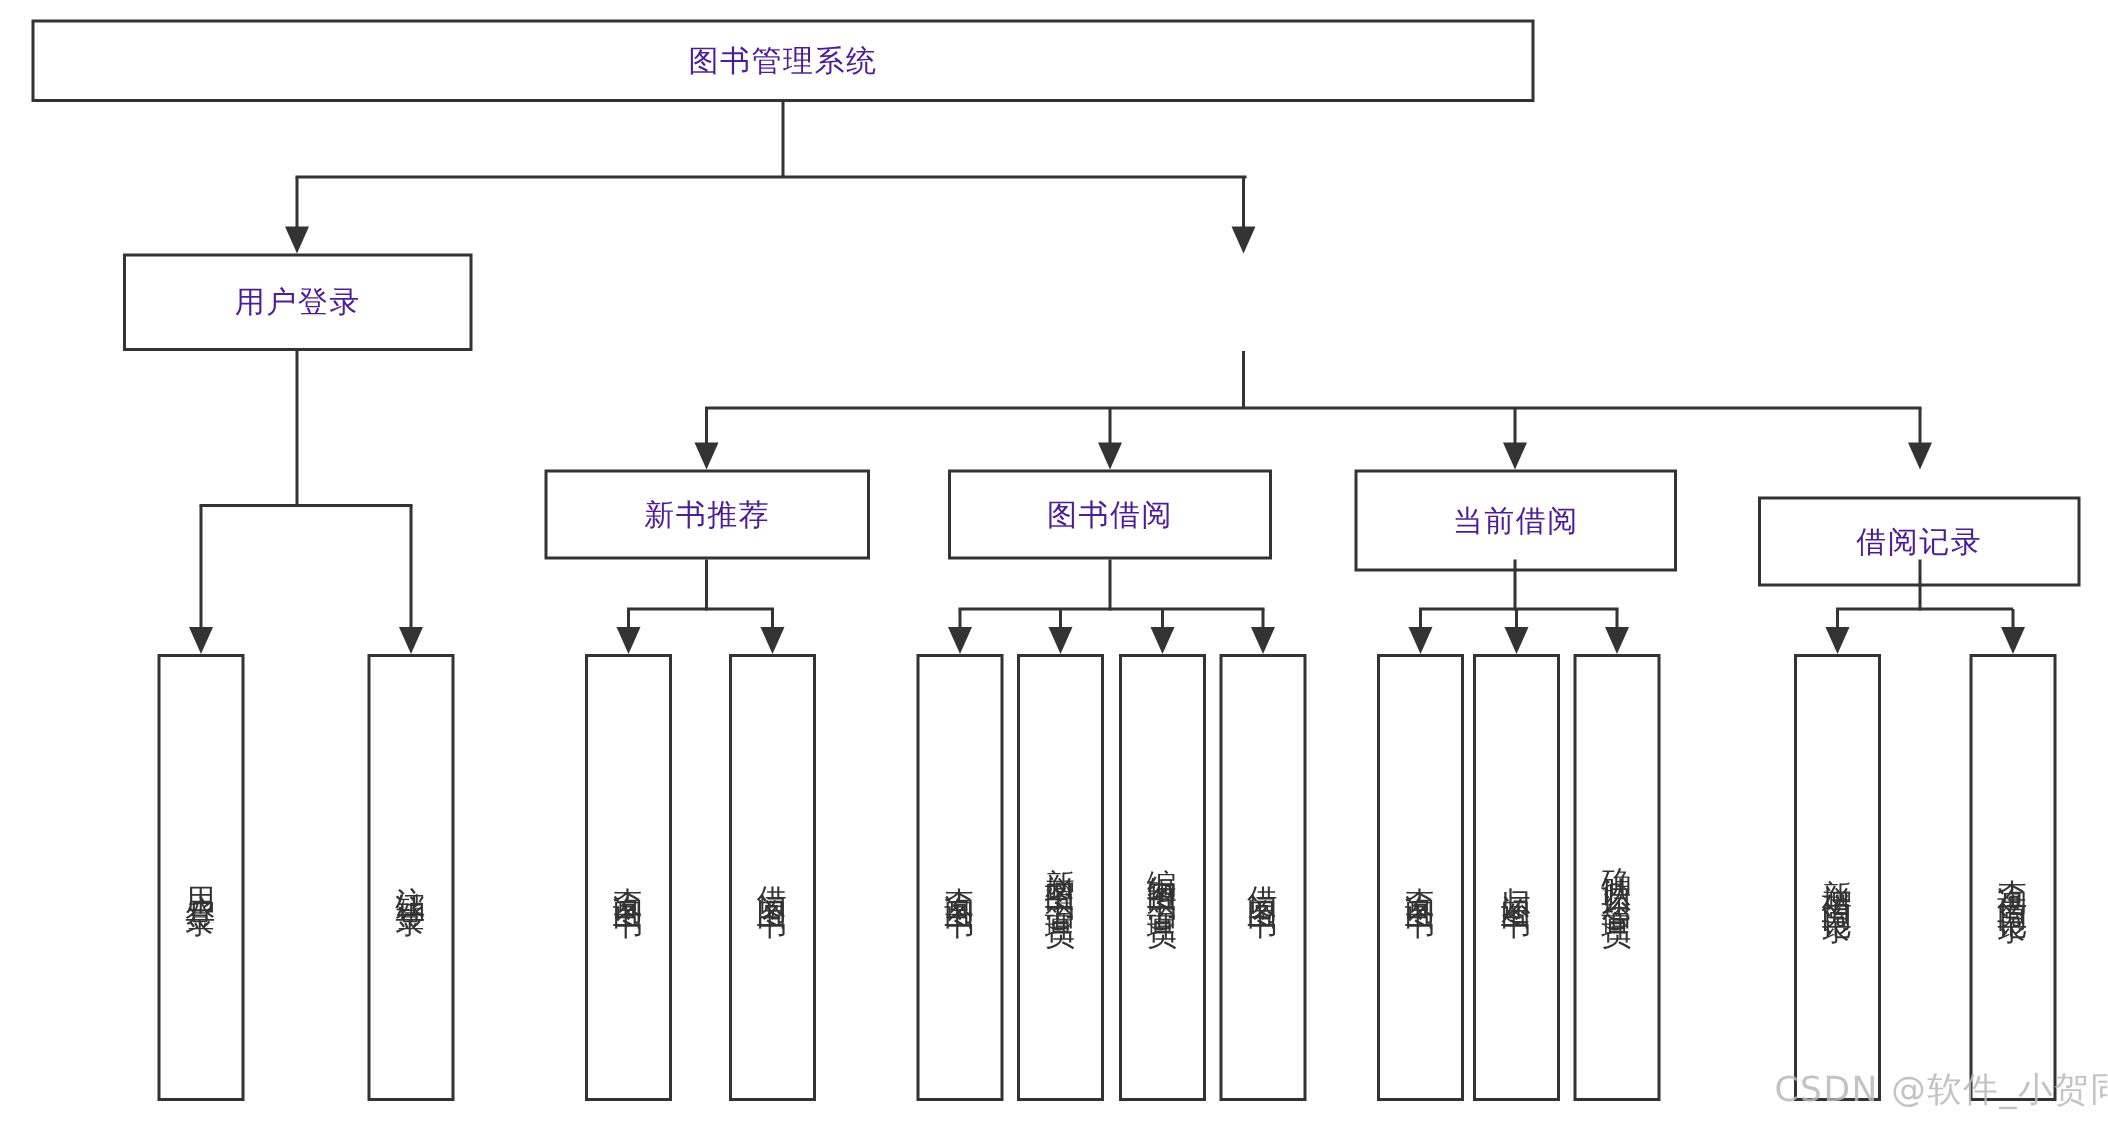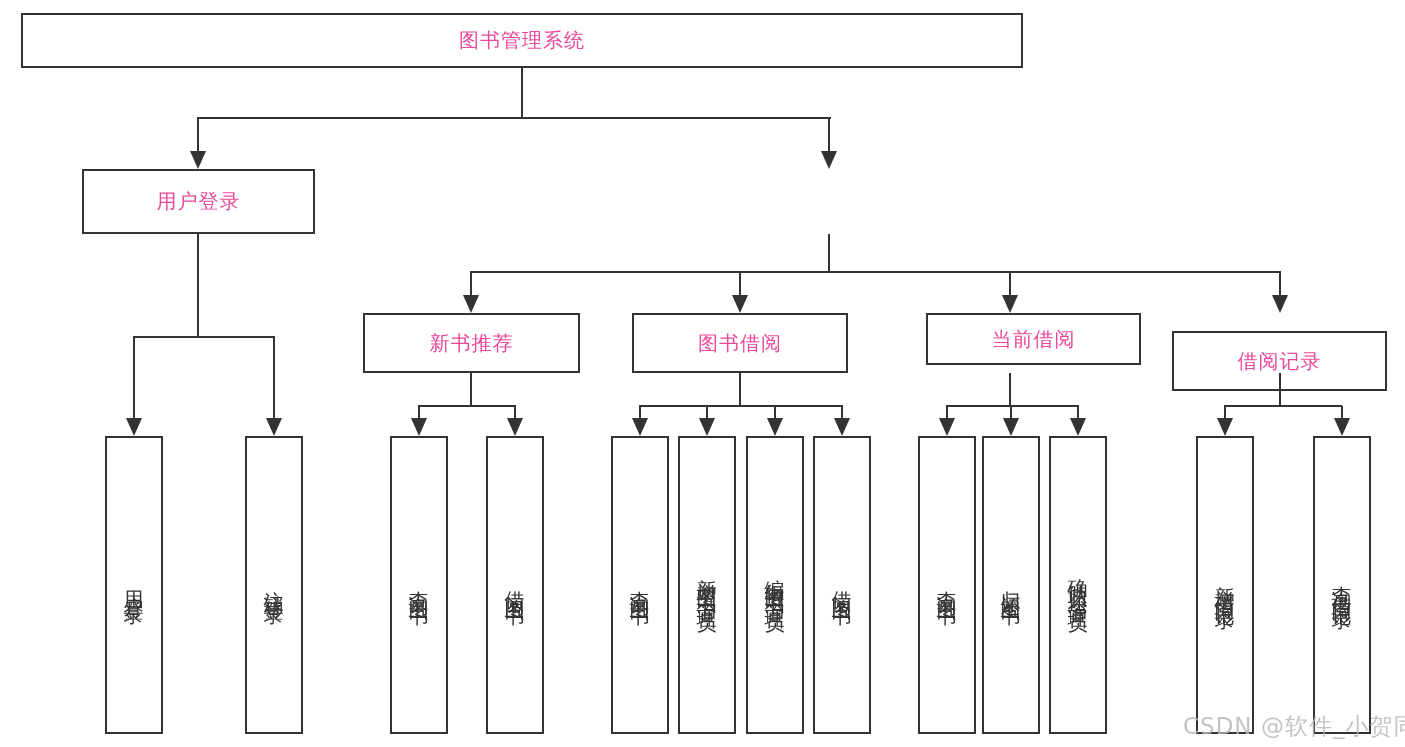--- a/index.html
+++ b/index.html
@@ -8,21 +8,21 @@
     width:1405px;height:747px;
     background:#ffffff;
     font-family:"DejaVu Sans","Liberation Sans",sans-serif;
     overflow:hidden;
   }
   .node{
     position:absolute;
     box-sizing:border-box;
     border:2px solid #333333;
     background:#ffffff;
-    color:#ec4899;
+    color:#4c1d95;
     display:flex;align-items:center;justify-content:center;
     font-size:20px;
     letter-spacing:1px;
   }
   .vnode{
     position:absolute;
     box-sizing:border-box;
     border:2px solid #333333;
     background:#ffffff;
     color:#333333;
@@ -69,21 +69,21 @@
   <div class="node" style="left:82px;top:169px;width:233px;height:65px;">
     <span>用户登录</span>
   </div>
 
   <div class="node" style="left:363px;top:313px;width:217px;height:60px;">
     <span>新书推荐</span>
   </div>
   <div class="node" style="left:632px;top:313px;width:216px;height:60px;">
     <span>图书借阅</span>
   </div>
-  <div class="node" style="left:926px;top:313px;width:215px;height:52px;">
+  <div class="node" style="left:903px;top:313px;width:215px;height:68px;">
     <span>当前借阅</span>
   </div>
   <div class="node" style="left:1172px;top:331px;width:215px;height:60px;">
     <span>借阅记录</span>
   </div>
 
   <div class="vnode" style="left:105px;top:436px;width:58px;height:298px;">
     <span>用户登录</span>
   </div>
   <div class="vnode" style="left:245px;top:436px;width:58px;height:298px;">

